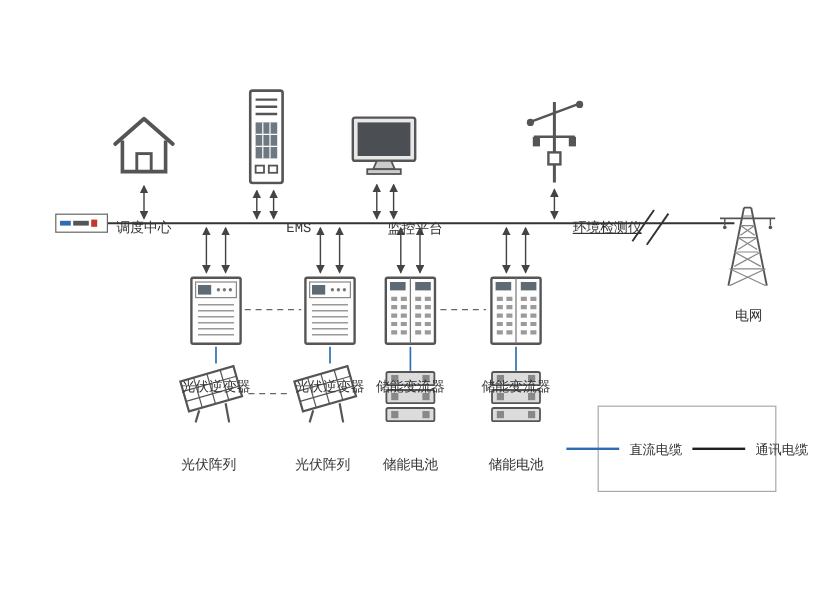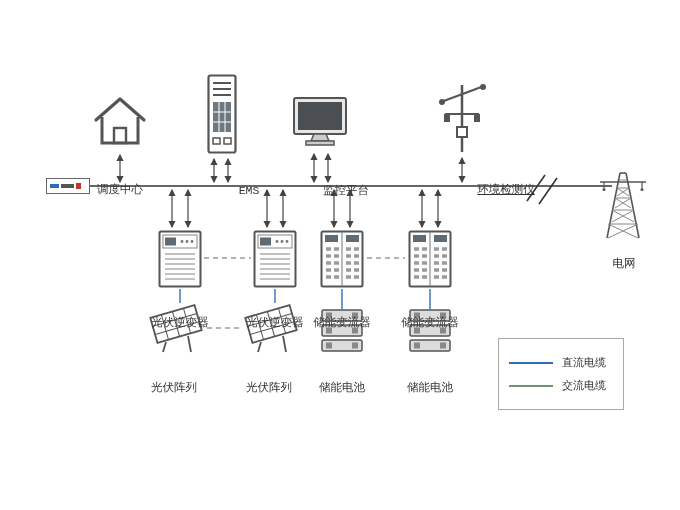--- a/index.html
+++ b/index.html
@@ -11,22 +11,22 @@
   .icon svg { width: 100%; height: 100%; display: block; }
   .lbl { position: absolute; font-size: 11.5px; color: #333; text-align: right;
          white-space: nowrap; transform: translateX(-50%); margin-top: 24px; }
   .meter { position: absolute; left: 46px; top: 178px; width: 44px; height: 16px;
            background: #fff; border: 1px solid #666; display: flex; align-items: center;
            gap: 2px; padding: 0 3px; }
   .meter .chip { display: block; height: 4px; }
   .chip.c-blue { width: 9px; background: #2e6db4; }
   .chip.c-dark { width: 13px; background: #555; }
   .chip.c-red  { width: 5px; height: 6px; background: #c0392b; }
-  .legend { position: absolute; left: 498px; top: 338px; width: 126px; height: 72px;
-            border: 1px solid #a9a9a9; background: #fff; display: flex; flex-direction: column;
+  .legend { position: absolute; left: 498px; top: 338px; width: 149px; height: 72px;
+            border: 1px solid #a9a9a9; background: #fff; display: flex; flex-direction: row;
             justify-content: center; gap: 8px; padding: 6px 10px; }
   .legend-row { display: flex; align-items: center; gap: 9px; }
   .legend-swatch { width: 44px; height: 2px; background: #333; flex: 0 0 auto; }
   .legend-label { font-size: 11px; color: #333; white-space: nowrap; }
 </style>
 </head>
 <body>
 
 <div class="canvas">
 
@@ -298,18 +298,18 @@
   <div class="lbl" style="left:430px; top:356px;">储能电池</div>
 
   <div class="lbl" style="left:624px; top:232px;">电网</div>
 
   <div class="legend">
     <div class="legend-row">
       <span class="legend-swatch" style="background-color: rgb(46, 109, 180);"></span>
       <span class="legend-label">直流电缆</span>
     </div>
     <div class="legend-row">
-      <span class="legend-swatch" style="background-color: rgb(111, 148, 112);"></span>
-      <span class="legend-label">交流电缆</span>
+      <span class="legend-swatch" style="background-color: rgb(31, 31, 31);"></span>
+      <span class="legend-label">通讯电缆</span>
     </div>
   </div>
 
 </div>
 
 </body></html>

